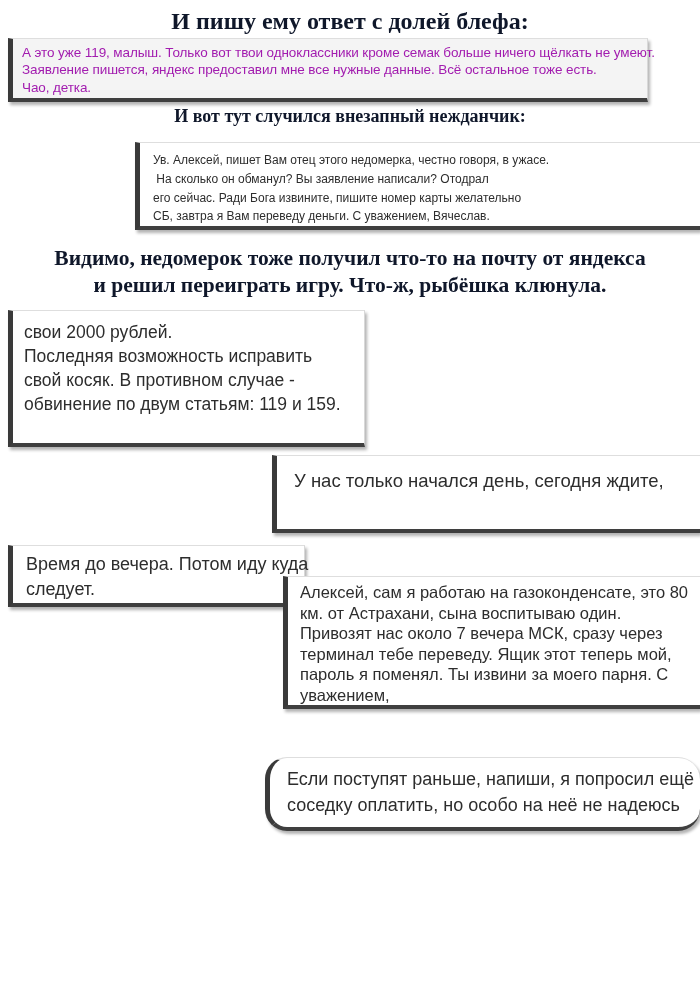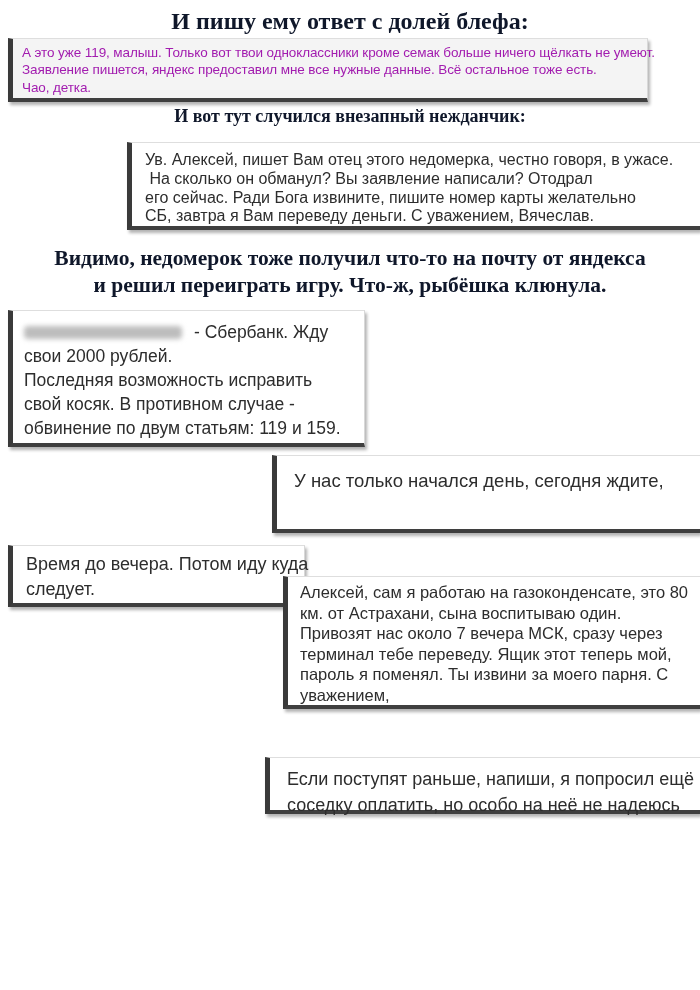--- a/index.html
+++ b/index.html
@@ -25,42 +25,42 @@
   .card.edge{border-right:1px solid #d8d8d8;}
   .card.bleed{right:0;border-right:none;}
   .line{white-space:nowrap;}
   #card-bluff{
     left:8px;top:38px;width:640px;height:64px;
     background:#f4f4f4;color:#a21caf;
     font-size:13.5px;line-height:17.4px;font-weight:500;
     padding:5px 8px 0 9px;letter-spacing:-0.1px;
   }
   #card-father-first{
-    left:127px;top:142px;height:88px;
-    font-size:16px;line-height:18.8px;padding:8px 6px 0 13px;
+    left:135px;top:142px;height:88px;
+    font-size:12px;line-height:18.8px;padding:8px 6px 0 13px;
   }
   #card-sberbank{
     left:8px;top:310px;width:357px;height:137px;
     font-size:17.5px;line-height:24px;padding:9px 4px 0 11px;
   }
   #card-wait-today{
     left:272px;top:455px;height:78px;
     font-size:18.5px;line-height:27px;padding:11px 6px 0 17px;
   }
   #card-until-evening{
     left:8px;top:545px;width:297px;height:62px;
     font-size:18px;line-height:25px;padding:6px 4px 0 13px;
   }
   #card-gas-condensate{
     left:283px;top:576px;height:133px;
     font-size:16.5px;line-height:20.6px;padding:5px 6px 0 12px;
   }
   #card-if-earlier{
-    left:265px;top:757px;height:57px;
-    font-size:18px;line-height:26px;padding:8px 6px 0 17px;
+    left:265px;top:757px;height:74px;
+    font-size:18px;line-height:26px;padding:8px 6px 0 17px;border-radius:22px;
   }
   #card-time-passes{
     left:8px;top:828px;width:357px;height:154px;
     font-size:18px;line-height:23.2px;padding:8px 2px 0 13px;
   }
   .blur-blob{
     display:inline-block;width:158px;height:13px;margin-right:12px;
     background:#bdbdbd;border-radius:4px;filter:blur(2.5px);
     vertical-align:-1px;
   }
@@ -86,23 +86,20 @@
     <div class="line">его сейчас. Ради Бога извините, пишите номер карты желательно</div>
     <div class="line">СБ, завтра я Вам переведу деньги. С уважением, Вячеслав.</div>
   </div>
 
   <div class="narration t3">
     <div>Видимо, недомерок тоже получил что-то на почту от яндекса</div>
     <div>и решил переиграть игру. Что-ж, рыбёшка клюнула.</div>
   </div>
 
   <div class="card edge" id="card-sberbank">
-    <div class="line">
-      <span class="blur-blob"></span><span>-  Сбербанк. Жду</span>
-    </div>
     <div class="line">свои 2000 рублей.</div>
     <div class="line">Последняя возможность исправить</div>
     <div class="line">свой косяк. В противном случае -</div>
     <div class="line">обвинение по двум статьям: 119 и 159.</div>
   </div>
 
   <div class="card bleed" id="card-wait-today">
     <div class="line">У нас только начался день, сегодня ждите,</div>
   </div>
 

